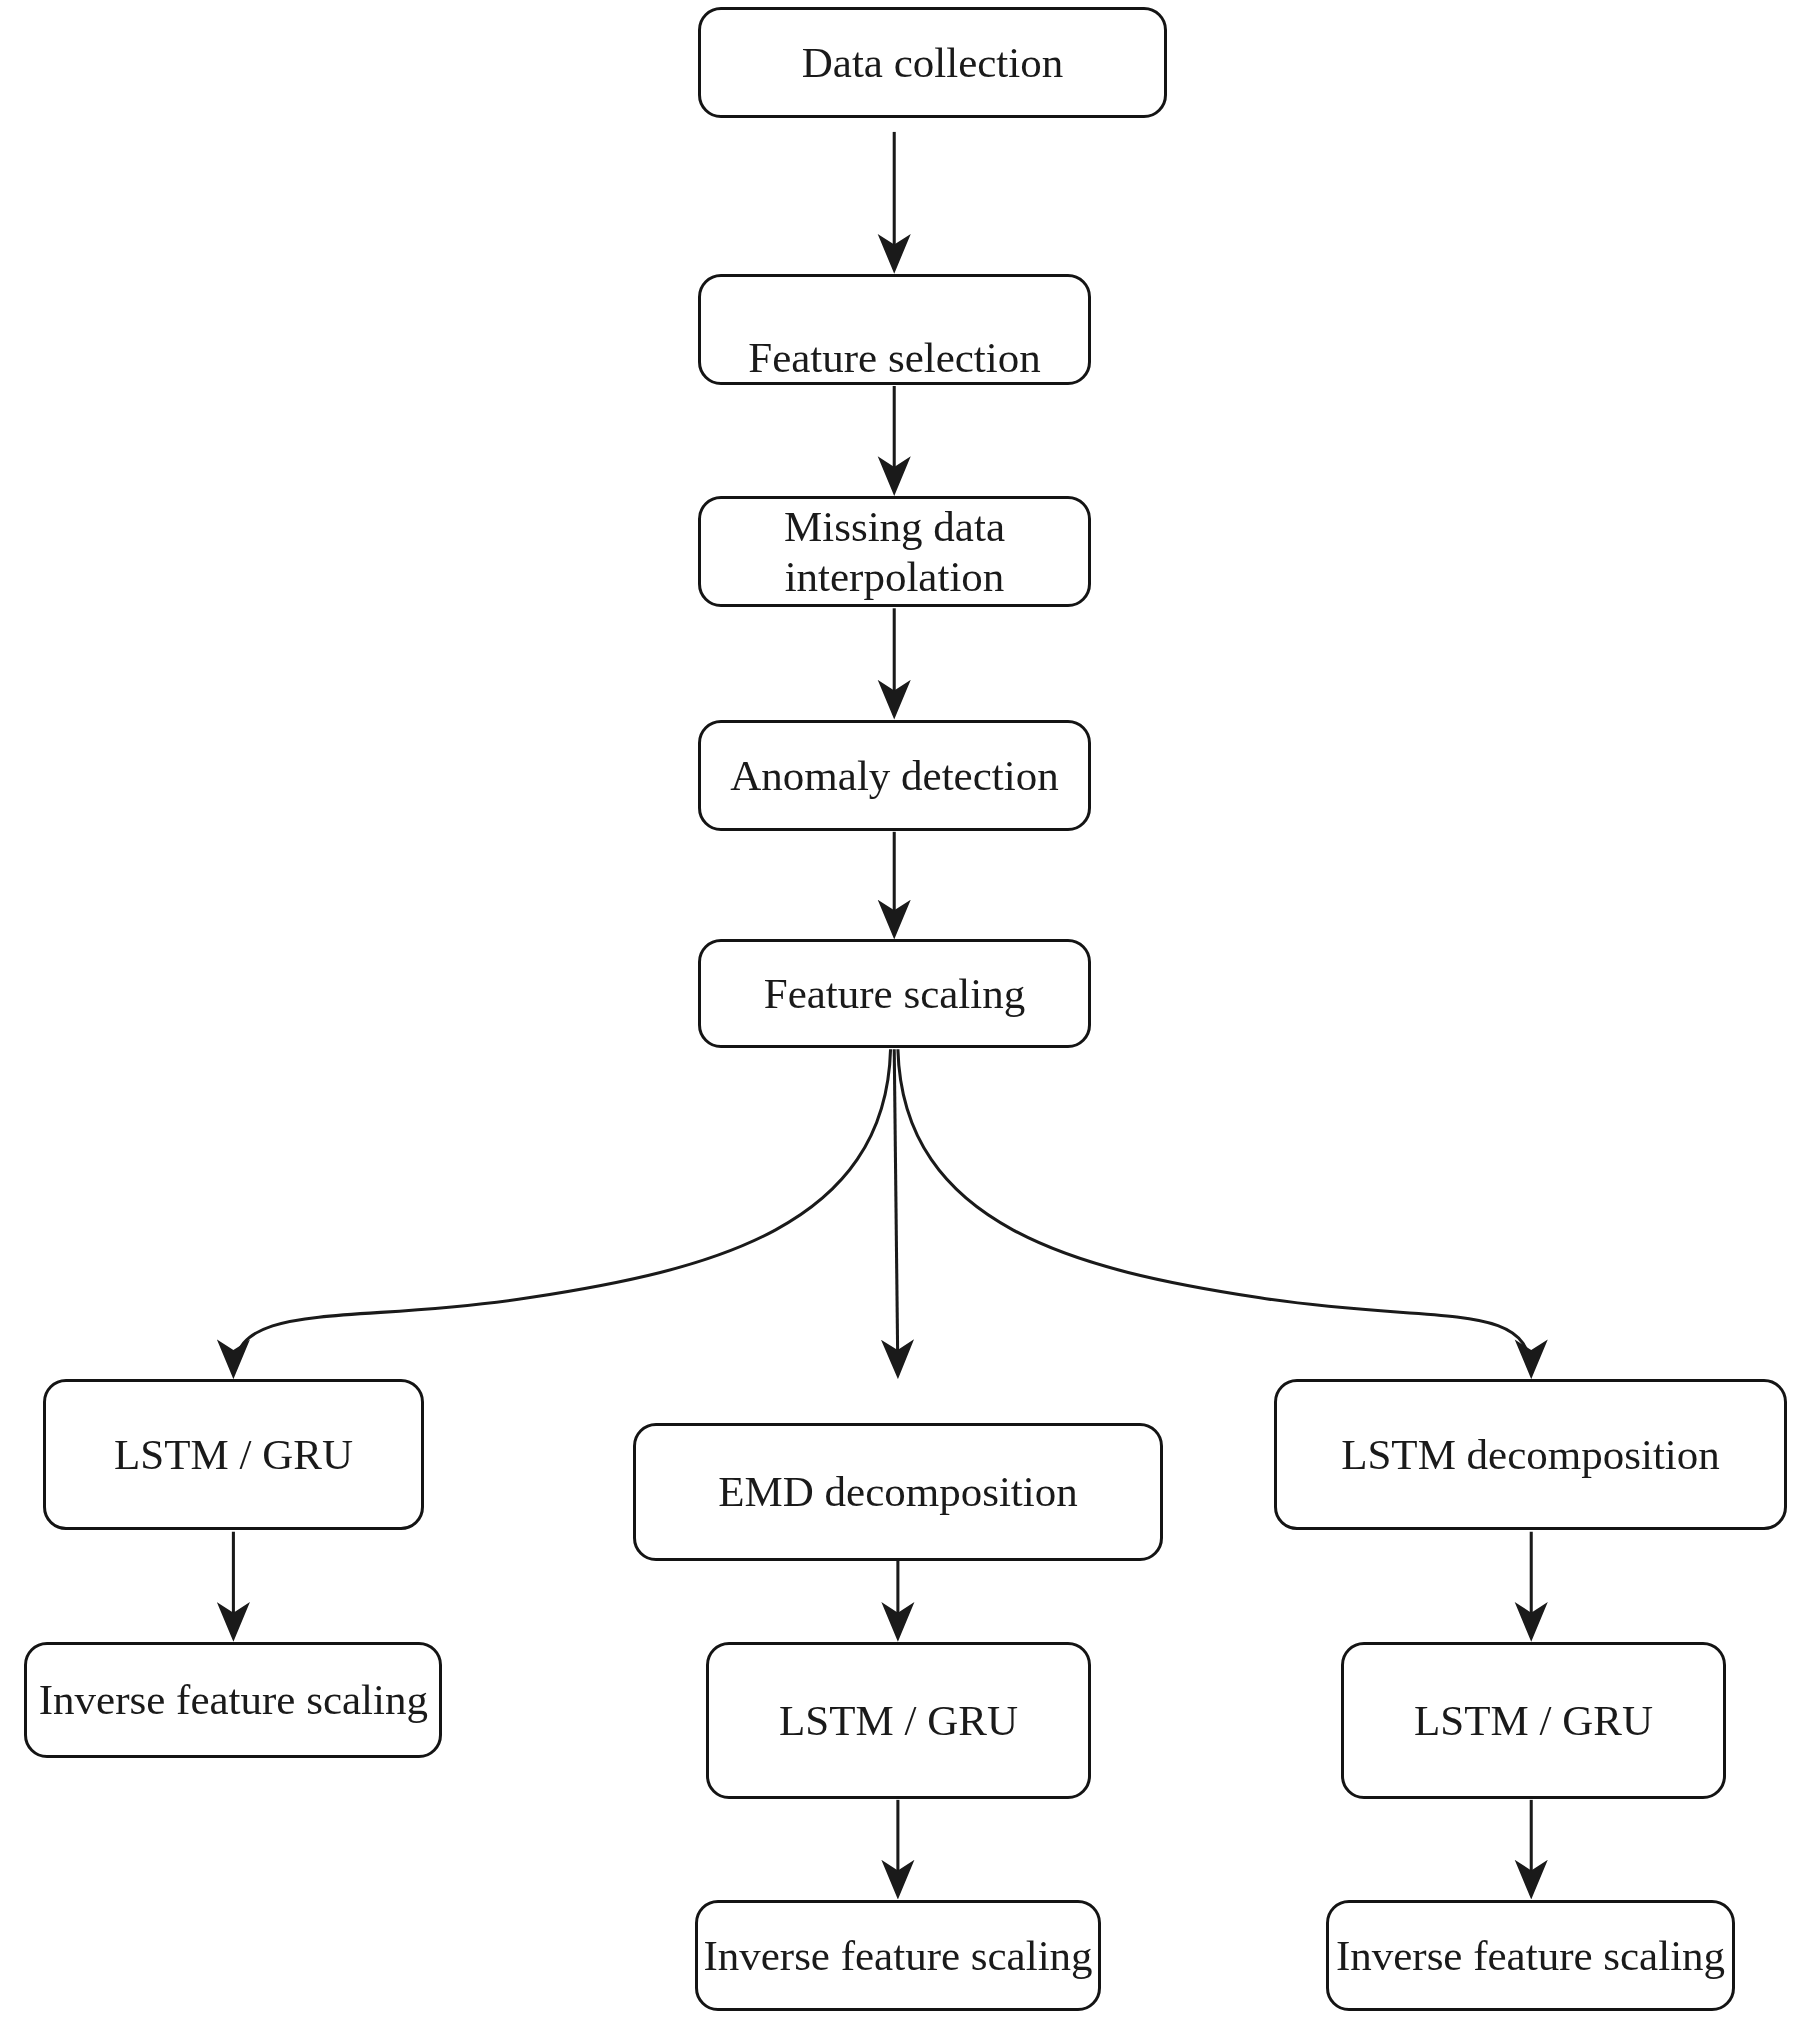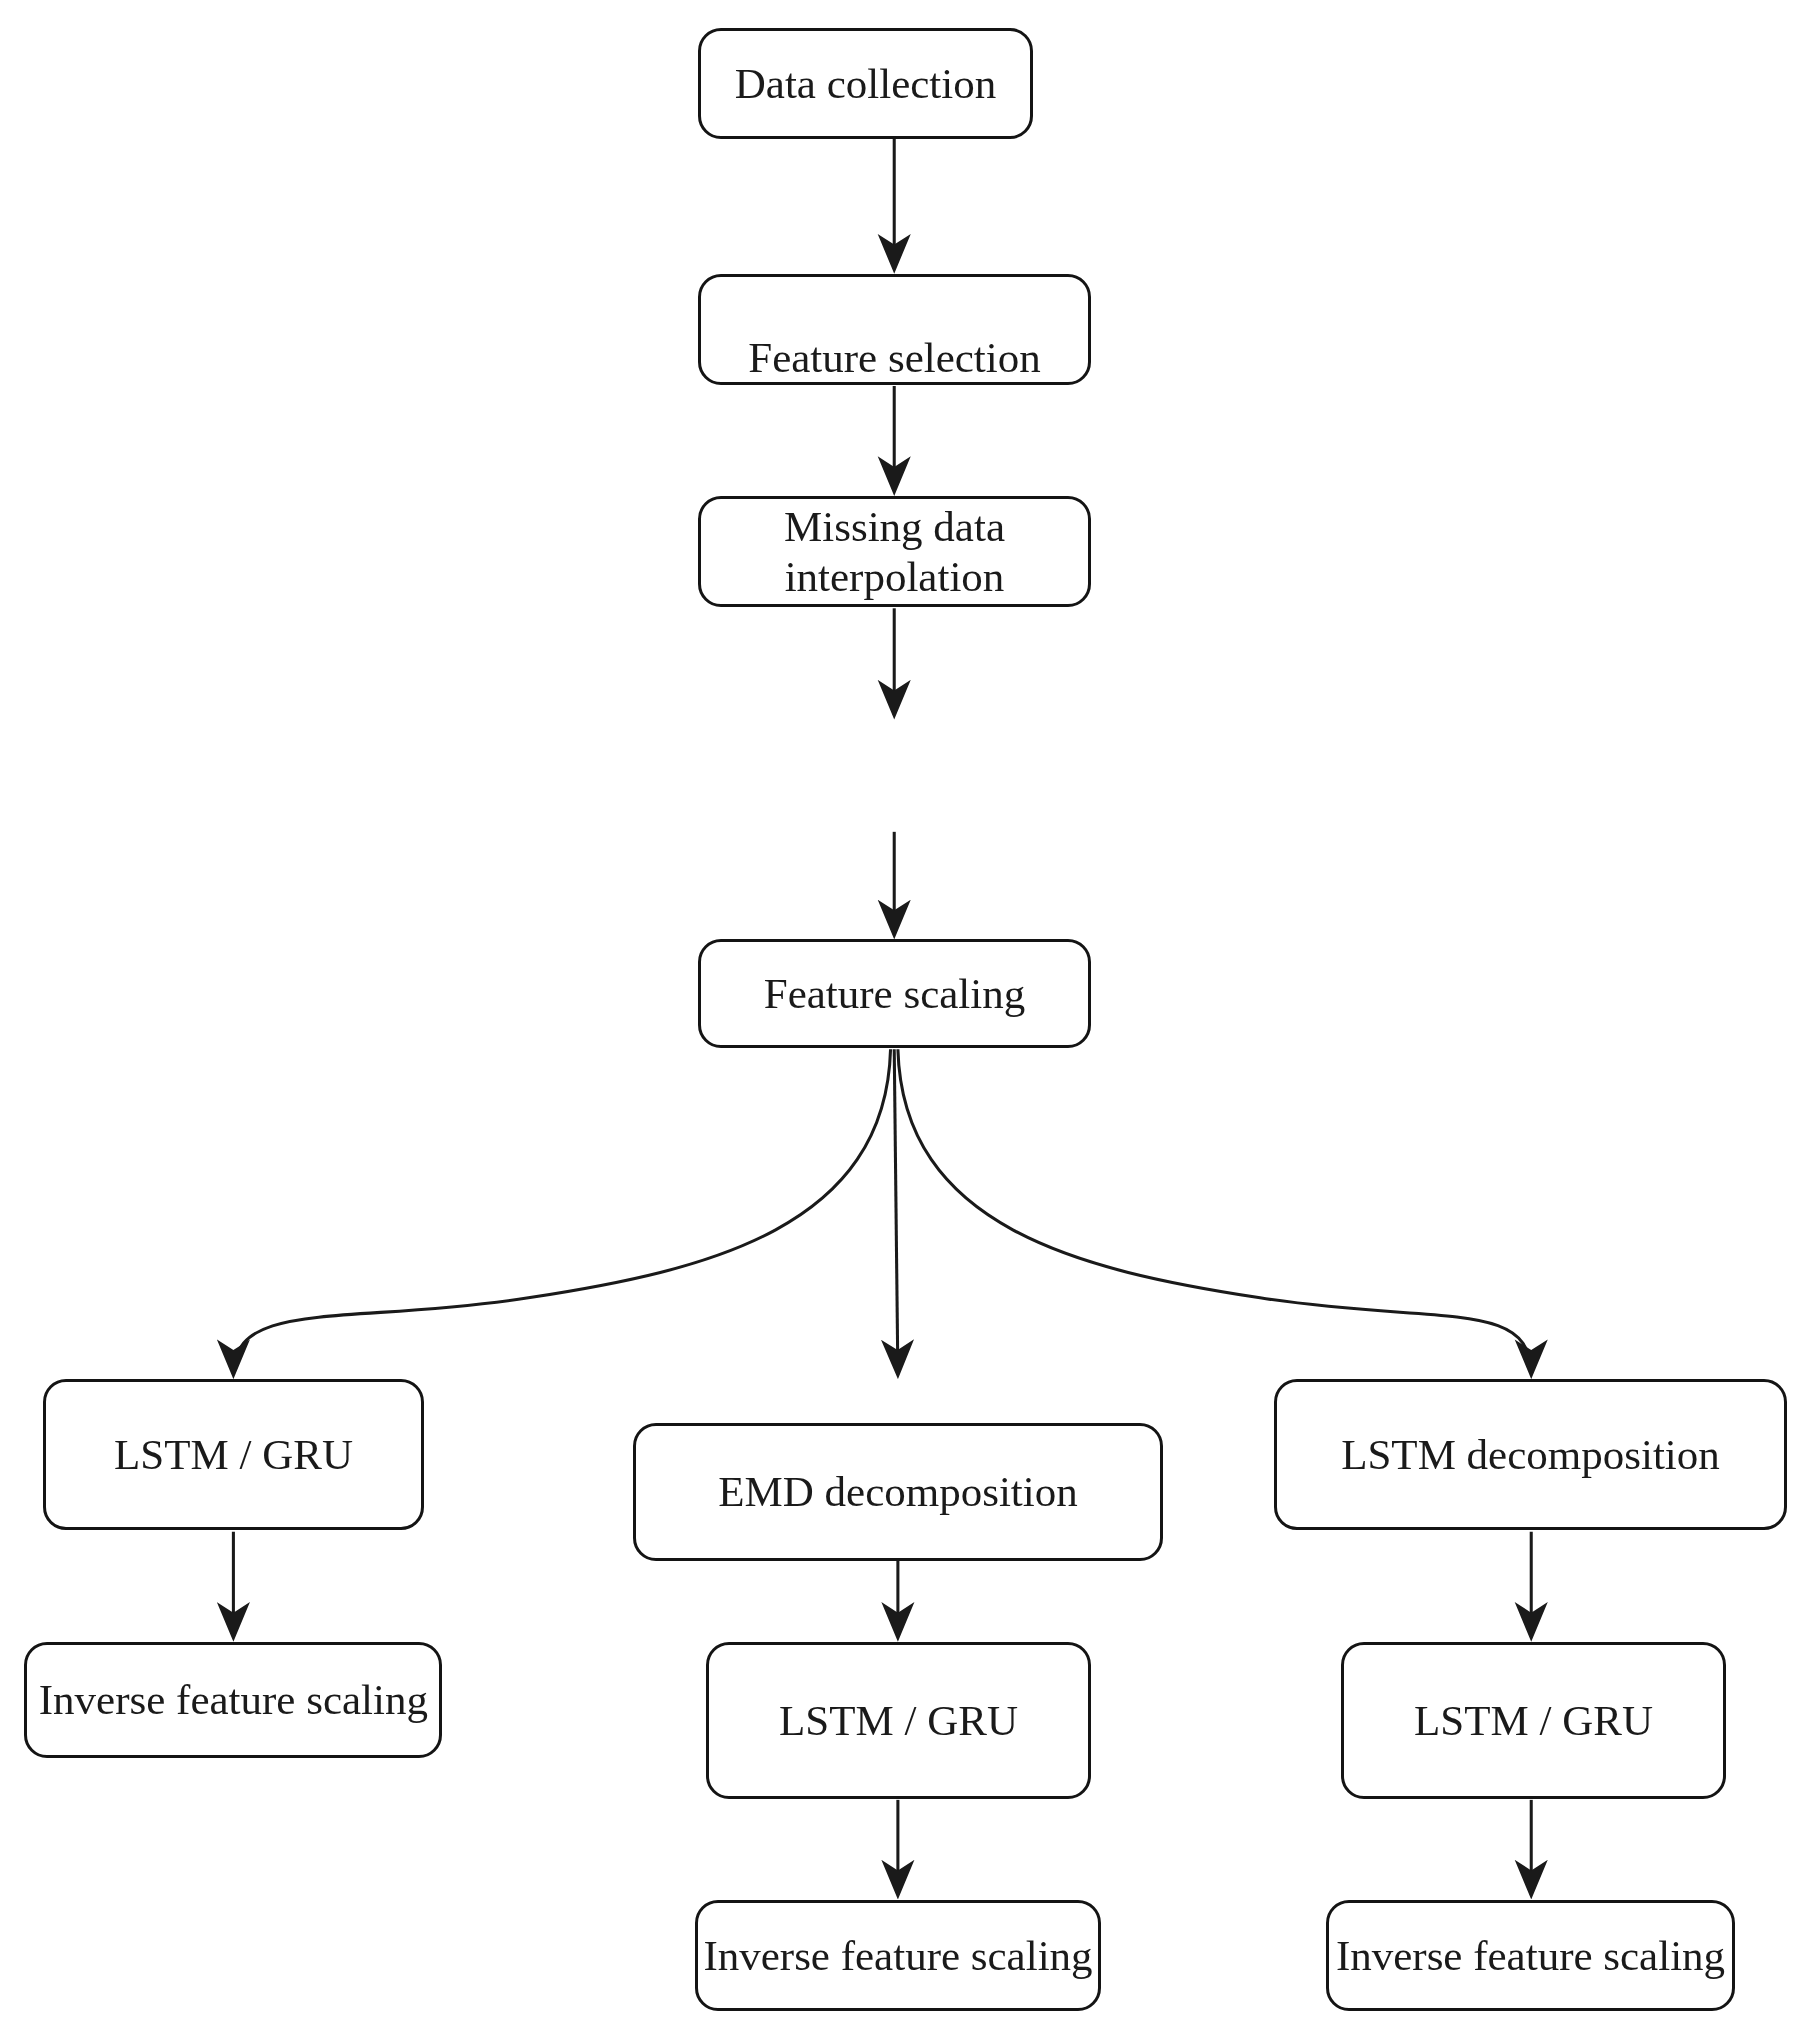--- a/index.html
+++ b/index.html
@@ -33,21 +33,21 @@
     align-items: center;
     justify-content: center;
     text-align: center;
     color: #1a1a1a;
     font-size: 43px;
     line-height: 1.15;
     z-index: 2;
     padding: 0 4.9px;
   }
   
-  #n-data-collection            { left: 698px; top: 28px;   width: 335px; height: 111px; }
+  #n-data-collection            { left: 698px; top: 7px;   width: 469px; height: 111px; }
   #n-feature-selection          { left: 698px; top: 274px;  width: 393px; height: 111px; align-items: flex-end; }
   #n-missing-data-interpolation { left: 698px; top: 496px;  width: 393px; height: 111px; }
   #n-anomaly-detection          { left: 698px; top: 720px; width: 393px; height: 111px; }
   #n-feature-scaling            { left: 698px; top: 939px; width: 393px; height: 109px; }
   
   #n-lstm-gru-left              { left: 43px;   top: 1379px; width: 381px; height: 151px; }
   #n-inverse-scaling-left       { left: 24.4px;   top: 1642px; width: 418px; height: 116px; }
   
   #n-emd-decomposition          { left: 633px; top: 1379px; width: 530px; height: 138px; margin-top: 44px; }
   #n-lstm-gru-middle            { left: 706px; top: 1642px; width: 385px; height: 157px; }
@@ -86,20 +86,23 @@
 
   <div class="node" id="n-data-collection">
     <span>Data collection</span>
   </div>
   <div class="node" id="n-feature-selection">
     <span>Feature selection</span>
   </div>
   <div class="node" id="n-missing-data-interpolation">
     <span>Missing data interpolation</span>
   </div>
+  <div class="node" id="n-anomaly-detection">
+    <span>Anomaly detection</span>
+  </div>
   <div class="node" id="n-feature-scaling">
     <span>Feature scaling</span>
   </div>
 
   <div class="node" id="n-lstm-gru-left">
     <span>LSTM / GRU</span>
   </div>
   <div class="node" id="n-inverse-scaling-left">
     <span>Inverse feature scaling</span>
   </div>

